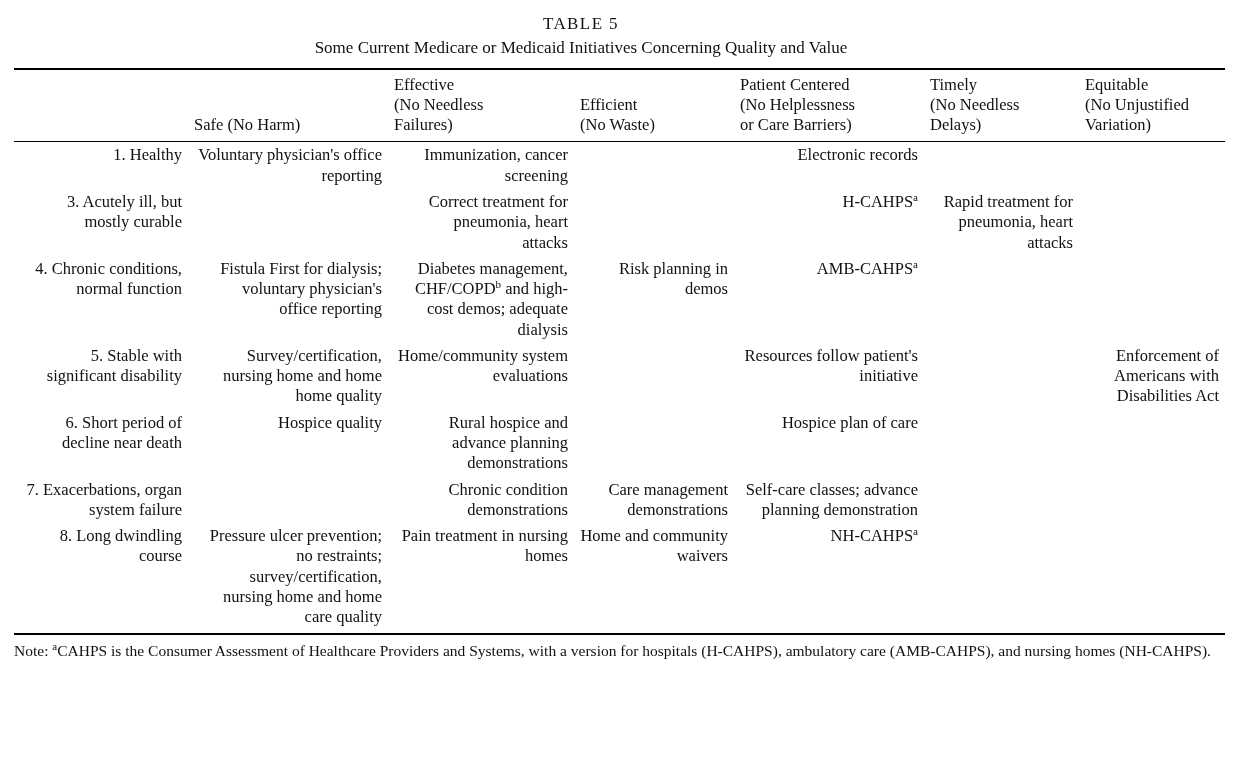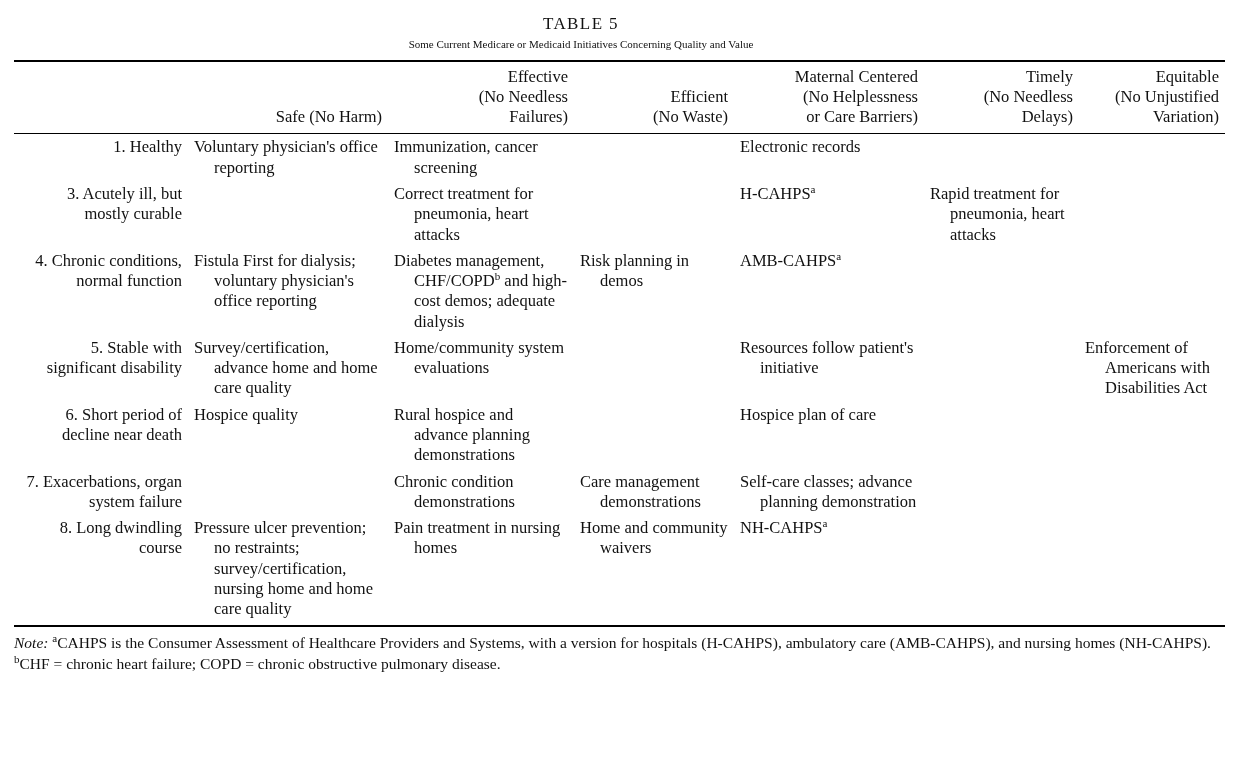--- a/index.html
+++ b/index.html
@@ -23,33 +23,33 @@
   }
   .table-number {
     text-align: center;
     font-size: 17px;
     letter-spacing: 1.4px;
     font-variant: small-caps;
     margin: 0 0 4px 0;
   }
   .table-title {
     text-align: center;
-    font-size: 11px;
+    font-size: 17px;
     margin: 0 0 10px 0;
   }
   table.main {
     width: 1211px;
     border-collapse: collapse;
     font-size: 16.5px;
     table-layout: fixed;
   }
   table.main thead th {
     font-weight: normal;
     vertical-align: bottom;
-    text-align: right;
+    text-align: left;
     padding: 5px 6px 6px 6px;
     line-height: 1.22;
   }
   .rule-top {
     border-top: 2.2px solid #000;
   }
   .rule-mid {
     border-bottom: 1.1px solid #000;
   }
   .rule-bottom {
@@ -66,20 +66,21 @@
   }
   .rowlabel-inner {
     display: block;
     padding-left: 20px;
     text-indent: -20px;
   }
   .hang {
     display: block;
     padding-left: 20px;
     text-indent: -20px;
+    text-align: right;
   }
   .colhead-first {
     width: 174px;
   }
   .col-safe { width: 200px; }
   .col-eff  { width: 186px; }
   .col-effi { width: 160px; }
   .col-pc   { width: 190px; }
   .col-tim  { width: 155px; }
   .col-equ  { width: 146px; }
@@ -90,21 +91,21 @@
   }
   .notes {
     width: 1211px;
     font-size: 15.5px;
     line-height: 1.3;
     margin-top: 6px;
   }
   .notes p {
     margin: 0 0 1px 0;
   }
-  .notes .italic { font-style: italic; }
+  .notes .italic { }
 </style>
 </head>
 <body>
 
 <div class="page">
 
   <div class="table-number">TABLE 5</div>
   <div class="table-title">Some Current Medicare or Medicaid Initiatives Concerning Quality and Value</div>
 
   <table class="main">
@@ -126,21 +127,21 @@
         <th>
           <div>Effective</div>
           <div>(No Needless</div>
           <div>Failures)</div>
         </th>
         <th>
           <div>Efficient</div>
           <div>(No Waste)</div>
         </th>
         <th>
-          <div>Maternal Centered</div>
+          <div>Patient Centered</div>
           <div>(No Helplessness</div>
           <div>or Care Barriers)</div>
         </th>
         <th>
           <div>Timely</div>
           <div>(No Needless</div>
           <div>Delays)</div>
         </th>
         <th>
           <div>Equitable</div>
@@ -222,21 +223,21 @@
         <td>
             <span class="hang"></span>
           </td>
       </tr>
 
       <tr>
         <td class="rowlabel">
             <span class="rowlabel-inner">5. Stable with significant disability</span>
           </td>
         <td>
-            <span class="hang">Survey/certification, advance home and home care quality</span>
+            <span class="hang">Survey/certification, nursing home and home home quality</span>
           </td>
         <td>
             <span class="hang">Home/community system evaluations</span>
           </td>
         <td>
             <span class="hang"></span>
           </td>
         <td>
             <span class="hang">Resources follow patient's initiative</span>
           </td>
@@ -321,16 +322,15 @@
       </tr>
 
       <tr class="rule-bottom">
         <td colspan="7" style="padding:0;height:2px;"></td>
       </tr>
     </tbody>
   </table>
 
   <div class="notes">
     <p><span class="italic">Note:</span> <sup>a</sup><span>CAHPS is the Consumer Assessment of Healthcare Providers and Systems, with a version for hospitals (H-CAHPS), ambulatory care (AMB-CAHPS), and nursing homes (NH-CAHPS).</span></p>
-    <p><sup>b</sup><span>CHF = chronic heart failure; COPD = chronic obstructive pulmonary disease.</span></p>
   </div>
 
 </div>
 
 </body></html>

